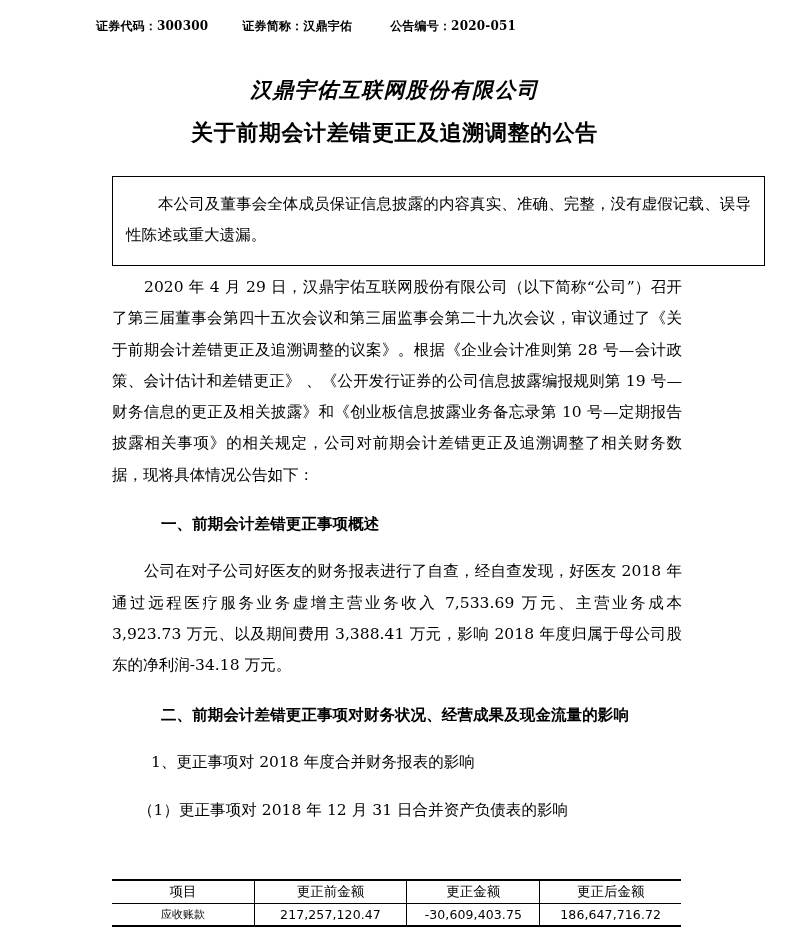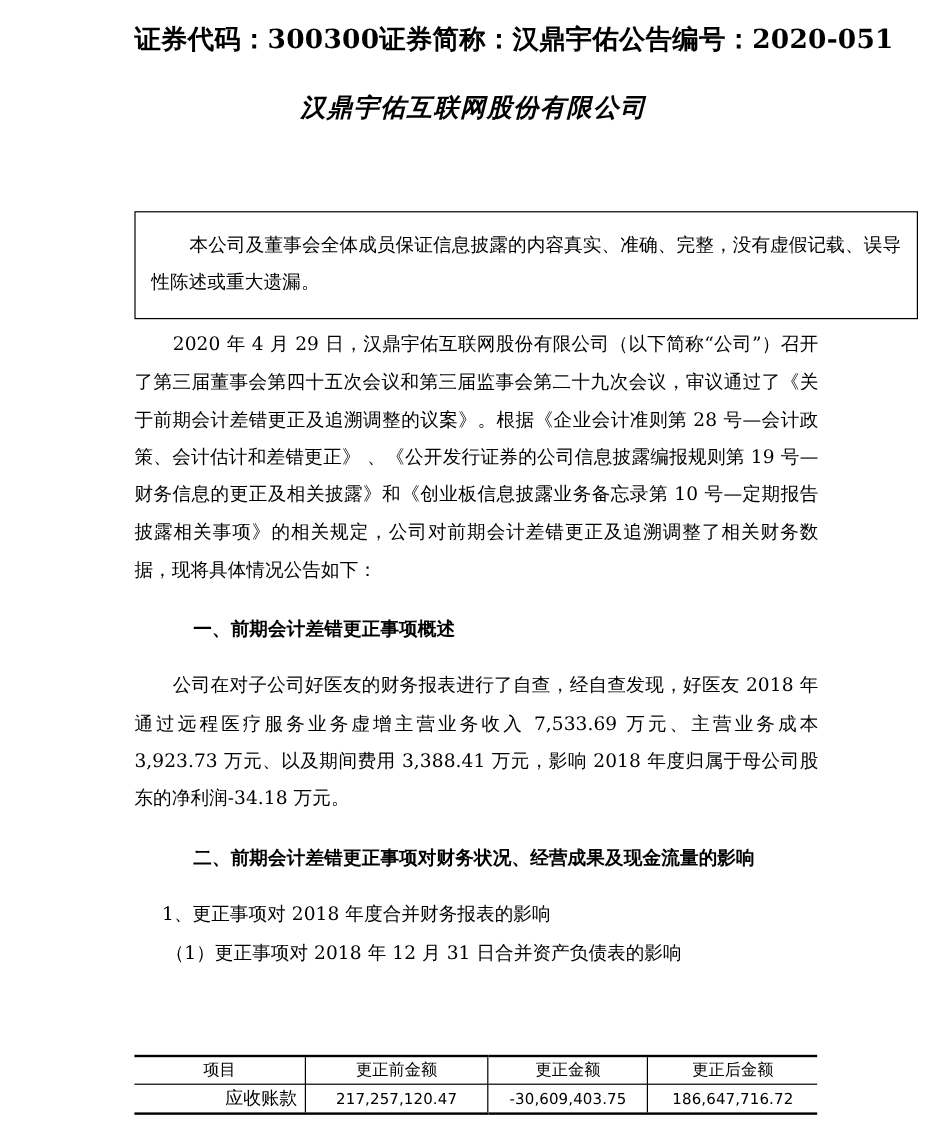--- a/index.html
+++ b/index.html
@@ -19,24 +19,24 @@
     position: relative;
     width: 789px;
     height: 945px;
     box-sizing: border-box;
     padding: 0;
   }
 
   
   .doc-header {
     position: absolute;
-    left: 112px;
+    left: 96px;
     top: 18px;
     width: 570px;
-    font-size: 22px;
+    font-size: 12px;
     font-weight: bold;
     letter-spacing: 0.2px;
     white-space: nowrap;
     display: flex;
   }
   .doc-header .hdr-item { display: inline-block; }
   .hdr-gap-a { width: 34px; display: inline-block; }
   .hdr-gap-b { width: 38px; display: inline-block; }
 
   
@@ -100,21 +100,21 @@
   p.para.tight { text-align: justify; text-justify: inter-ideograph; }
   h3.sec-head {
     margin: 17px;
     font-size: 15.5px;
     font-weight: bold;
     line-height: 31.3px;
     text-indent: 32px;
     letter-spacing: 0.1px;
   }
   p.sub-item {
-    margin: 1px;
+    margin: 17px;
     font-size: 15.5px;
     line-height: 31.3px;
     text-indent: 22px;
     letter-spacing: 0.05px;
   }
   p.sub-sub-item {
     margin: 0;
     font-size: 15.5px;
     line-height: 31.3px;
     text-indent: 26px;
@@ -152,40 +152,41 @@
   }
   .data-table th:first-child,
   .data-table td:first-child { border-left: none; }
   .data-table th:last-child,
   .data-table td:last-child { border-right: none; }
   .col-item   { width: 25.0%; }
   .col-before { width: 26.8%; margin-left: 20px; }
   .col-adjust { width: 23.4%; }
   .col-after  { width: 24.8%; margin-top: 44px; }
   .cell-label {
-    text-align: right;
-    font-family: "DejaVu Serif", "Liberation Serif", serif;
-    font-size: 15px;
+    text-align: center;
+    font-family: "DejaVu Serif", "Liberation Serif", serif;
+    font-size: 11px;
   }
   .cell-num { text-align: center; letter-spacing: 0.1px; }
 </style>
 </head>
 <body>
 
 <div class="page">
 
   <div class="doc-header">
     <span class="hdr-item">证券代码：300300</span>
     <span class="hdr-gap-a"></span>
     <span class="hdr-item">证券简称：汉鼎宇佑</span>
     <span class="hdr-gap-b"></span>
     <span class="hdr-item">公告编号：2020-051</span>
   </div>
 
   <div class="title-company">汉鼎宇佑互联网股份有限公司</div>
+  <div class="title-main">关于前期会计差错更正及追溯调整的公告</div>
 
   <div class="disclaimer-box">
     <div class="disclaimer-text">本公司及董事会全体成员保证信息披露的内容真实、准确、完整，没有虚假记载、误导性陈述或重大遗漏。</div>
   </div>
 
   <div class="body-area">
     <p class="para tight">2020 年 4 月 29 日，汉鼎宇佑互联网股份有限公司（以下简称“公司”）召开了第三届董事会第四十五次会议和第三届监事会第二十九次会议，审议通过了《关于前期会计差错更正及追溯调整的议案》。根据《企业会计准则第 28 号—会计政策、会计估计和差错更正》 、《公开发行证券的公司信息披露编报规则第 19 号—财务信息的更正及相关披露》和《创业板信息披露业务备忘录第 10 号—定期报告披露相关事项》的相关规定，公司对前期会计差错更正及追溯调整了相关财务数据，现将具体情况公告如下：</p>
     <h3 class="sec-head">一、前期会计差错更正事项概述</h3>
     <p class="para tight">公司在对子公司好医友的财务报表进行了自查，经自查发现，好医友 2018 年通过远程医疗服务业务虚增主营业务收入 7,533.69 万元、主营业务成本 3,923.73 万元、以及期间费用 3,388.41 万元，影响 2018 年度归属于母公司股东的净利润-34.18 万元。</p>
     <h3 class="sec-head">二、前期会计差错更正事项对财务状况、经营成果及现金流量的影响</h3>

